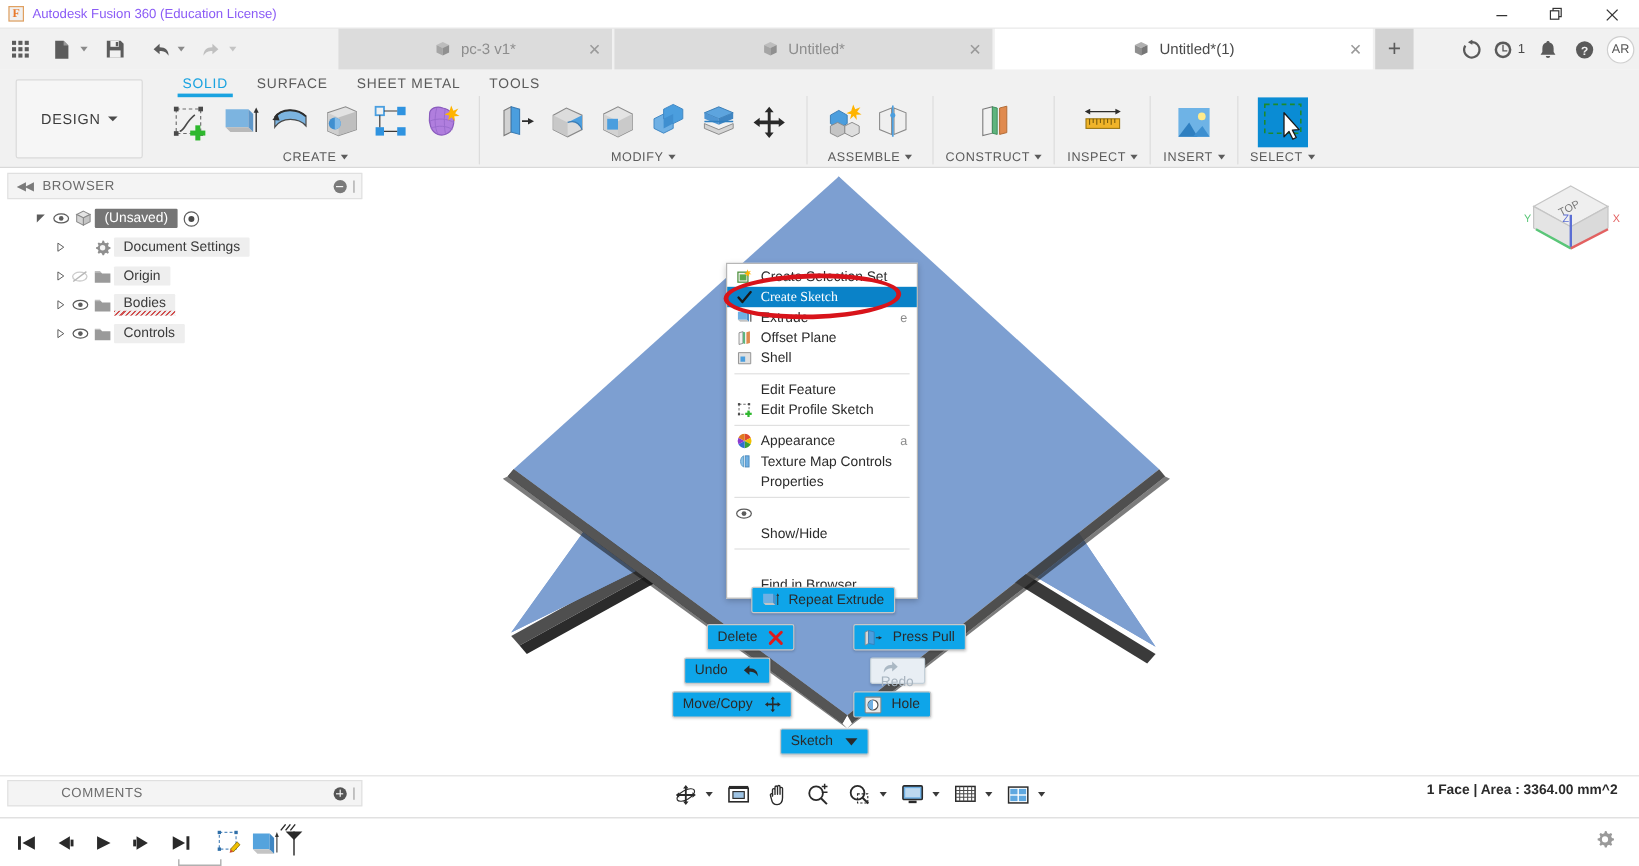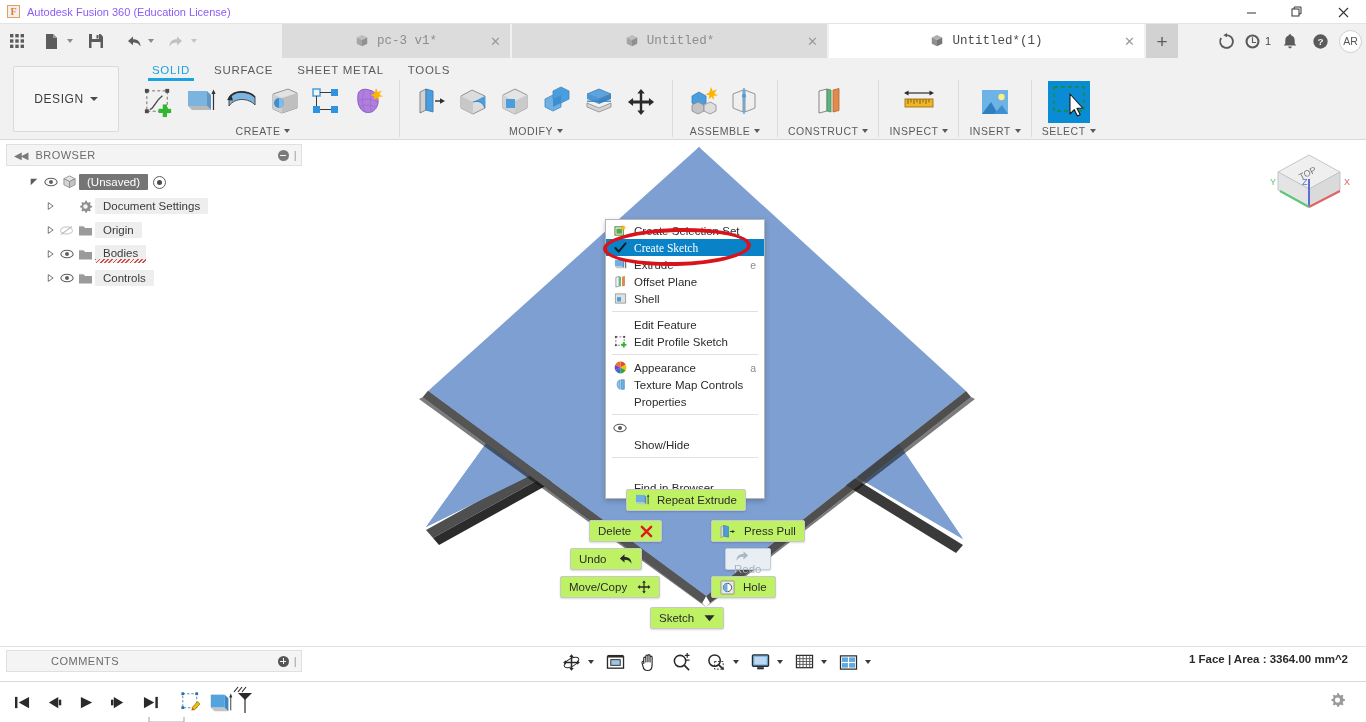--- a/index.html
+++ b/index.html
@@ -46,21 +46,21 @@
     border-top:4px solid #8a8a8a; margin-left:3px;
   }
 
   .tabs { position:absolute; left:282px; top:24px; height:34px; display:flex; align-items:flex-end;}
   .tab {
     height:34px; display:flex; align-items:center; justify-content:center;
     position:relative; font-size:12.5px; color:#8d8d8d;
     background:#dcdcdc; margin-right:2px; padding:0 8px;
   }
   .tab.active { background:#ffffff; color:#4a4a4a; }
-  .tab .tab-label { margin-left:8px;font-family:Liberation Mono, monospace; }
+  .tab .tab-label { margin-left:8px; }
   .tab .tab-close {
     position:absolute; right:9px; top:50%; transform:translateY(-50%);
     font-size:13px; color:#9a9a9a; line-height:1;
   }
   .cube-ico { width:14px;height:14px; display:block; }
 
   .tab-newbtn {
     width:32px;height:34px; display:flex;align-items:center;justify-content:center;
     background:#d2d2d2; color:#5c5c5c; font-size:19px; font-weight:300; line-height:1;
   }
@@ -178,21 +178,21 @@
   
   .annot-ellipse {
     position:absolute; left:603px; top:228px; width:148px; height:38px;
     border:4px solid #d8131a; border-radius:50%;
     transform: rotate(-1.5deg);
     pointer-events:none;
   }
 
   
   .mmbtn {
-    position:absolute; background:#bef264; border:1px solid #c8c8c8;
+    position:absolute; background:#0ea5e9; border:1px solid #c8c8c8;
     border-radius:2px; height:22px; display:flex; align-items:center;
     font-size:11.5px; color:#2b2b2b; padding:0 8px; box-shadow:0 1px 2px rgba(0,0,0,0.15);
     white-space:nowrap;
   }
   .mmbtn.disabled { background:#e8eef4; color:#a8b4bf; border-color:#c3cfd8;flex-direction:column; }
   .mmbtn .mmi { display:flex;align-items:center;justify-content:center; }
 
   
   .comments {
     position:absolute; left:6px; top:650px; width:296px; height:22px;

